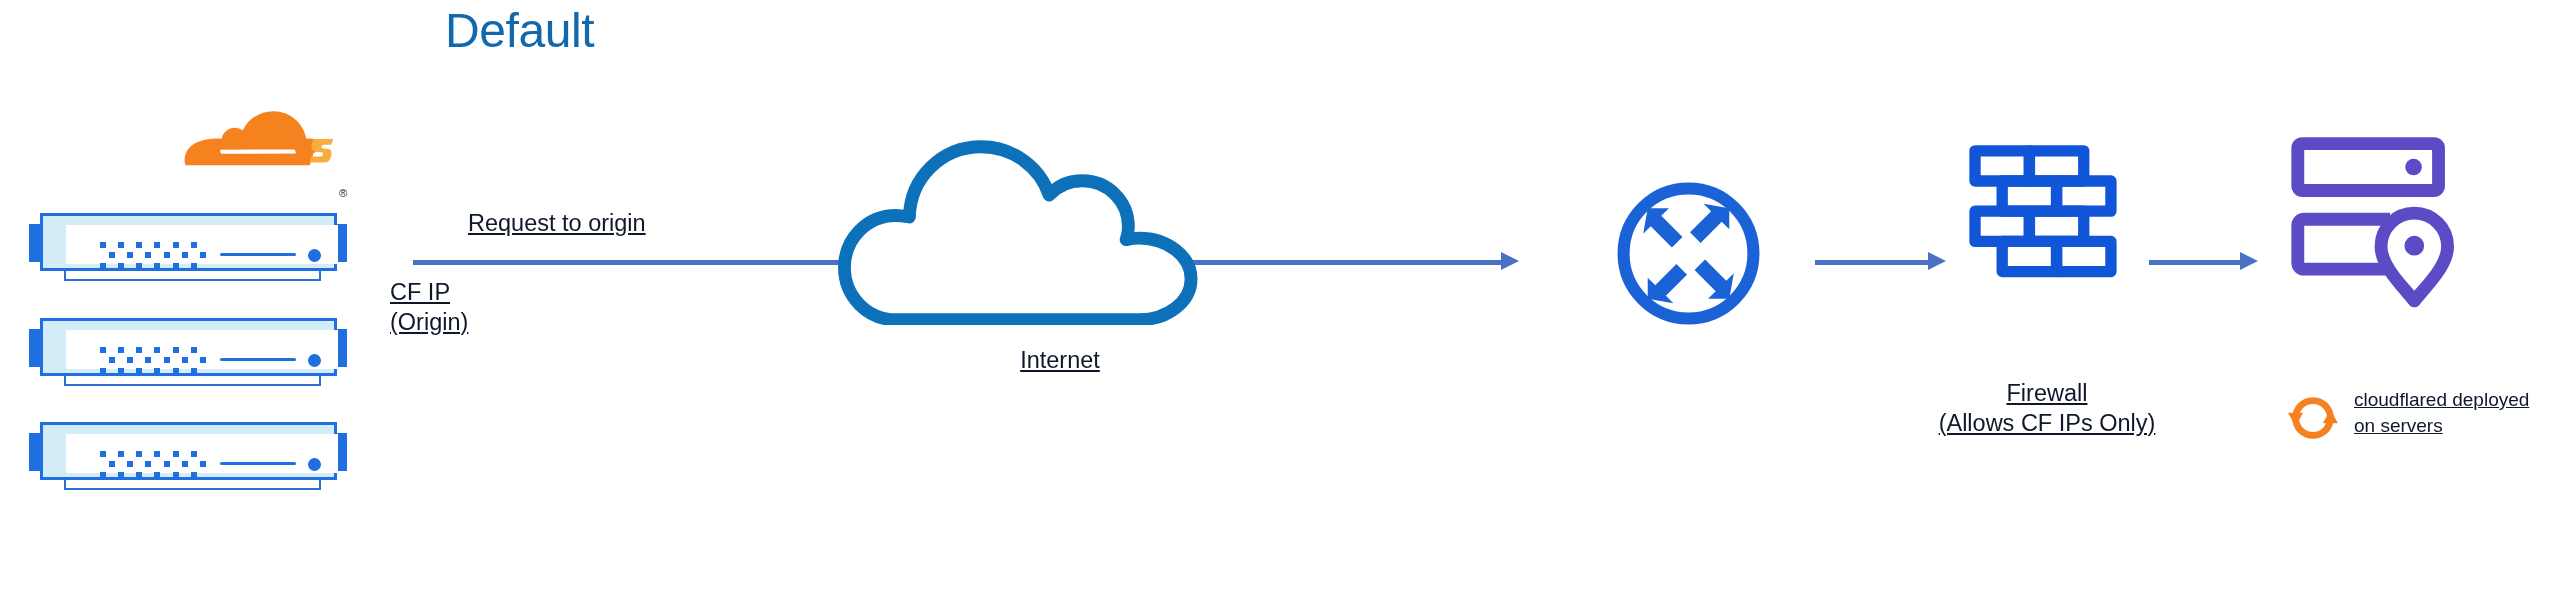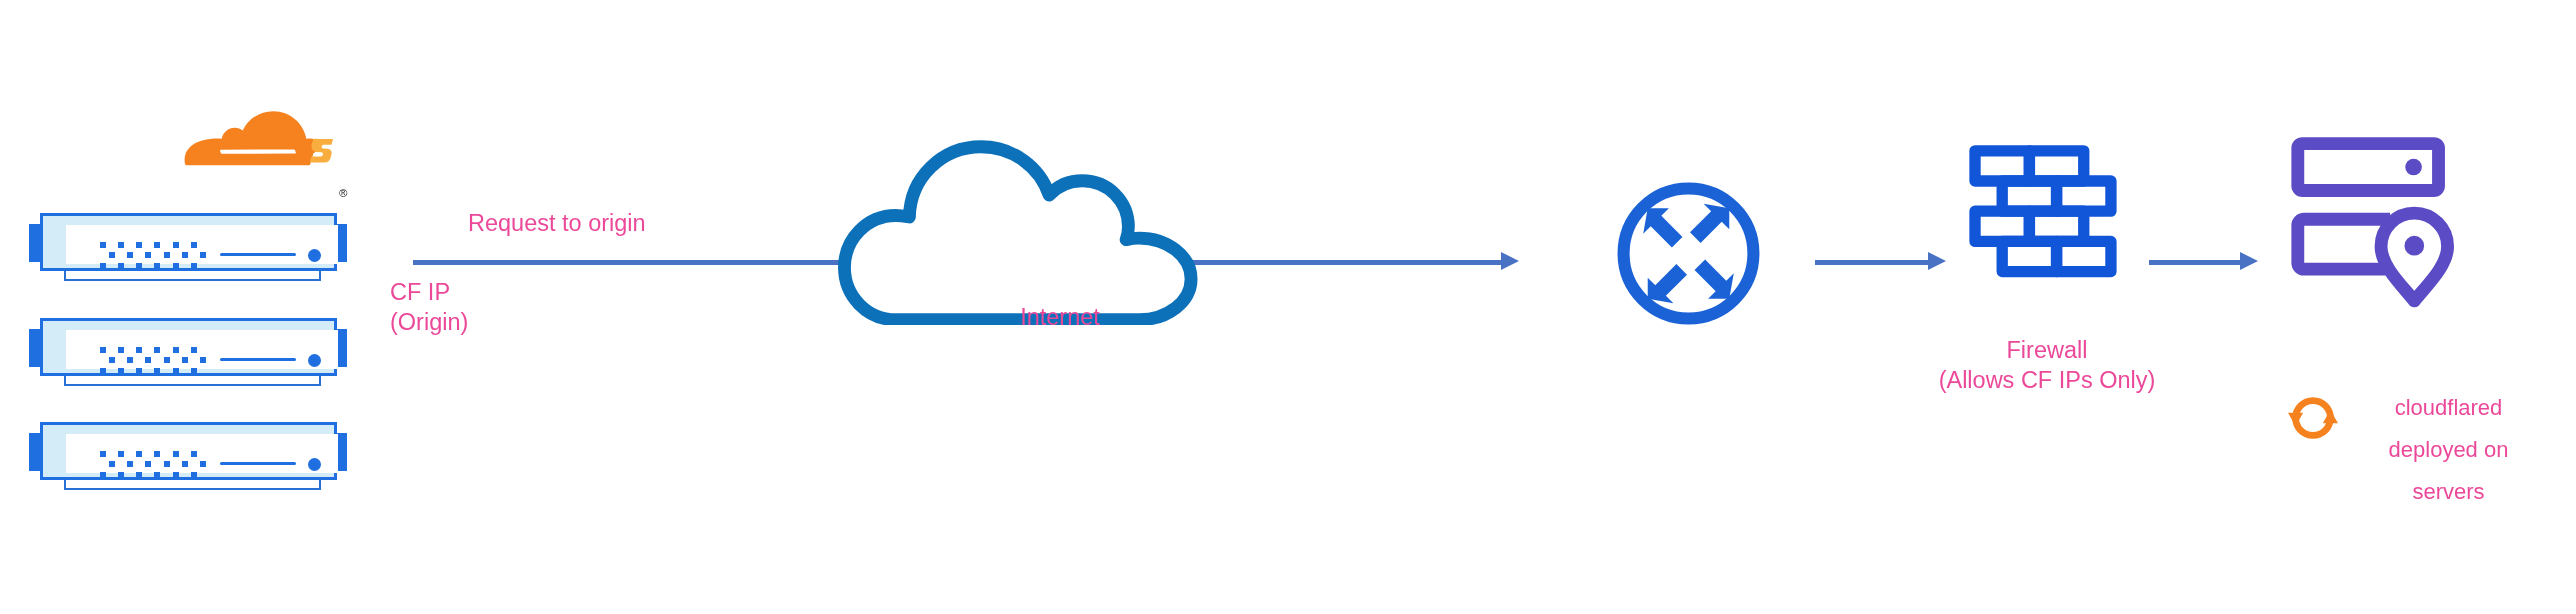--- a/index.html
+++ b/index.html
@@ -111,52 +111,54 @@
   }
   .flow-head {
     width: 0; height: 0;
     border-top: 9.8px solid transparent;
     border-bottom: 9.8px solid transparent;
     border-left: 18px solid #4a72c4;
   }
 
   
   .lbl {
-    color: #ec4899;
+    color: #0f172a;
     font-size: 23.5px;
     line-height: 29.5px;
     white-space: pre-line;
-  }
-  .lbl-center { text-align: center; }
+    text-decoration: underline;
+  }
+  .lbl-center { text-align: center; margin-top: 43px; }
 
   #label-request-to-origin { left: 468px; top: 209px; white-space: nowrap; }
   #label-cf-ip { left: 390px; top: 278px; }
   #label-internet { left: 969px; top: 303px; width: 182px; }
   #label-cpe { left: 1551px; top: 336px; width: 363px; }
   #label-firewall { left: 1888px; top: 336px; width: 318px; }
   #label-origin-server { left: 2278px; top: 336px; width: 272px; }
   #label-cloudflared {
     left: 2354px; top: 387px; width: 189px;
-    font-size: 22px; line-height: 42px; text-align: center;
+    font-size: 19px; line-height: 26px;
   }
 
   
   #internet-cloud { left: 832px; top: 106px; }
 
   
   #cpe-icon { left: 1613px; top: 178px; }
   #firewall-icon { left: 1968px; top: 144px; }
   #origin-server-icon { left: 2290px; top: 136px; }
   #cloudflared-icon { left: 2285px; top: 390px; }
 </style>
 </head>
 <body>
 
 <div id="stage">
 
+  <div class="abs" id="diagram-title">Default</div>
 
   <div class="abs" id="cloudflare-logo">
     <svg width="163" height="70" viewBox="0 0 215 92" style="position:absolute;left:141px;top:-3px;">
       <path d="M179 36c-1.5 0-3 .2-4.4.5C171 15.6 152.8 0 131 0c-17.8 0-33.2 10.4-40.4 25.5-2.9-2.2-6.5-3.5-10.4-3.5-8.6 0-15.8 6.2-17.3 14.4-1.4-.3-2.8-.4-4.2-.4C26.9 36 14 48.9 14 64.8c0 1.6.1 3.2.4 4.7.2 1.2 1.2 2 2.4 2h160.6c1.1 0 2.1-.7 2.4-1.7l2.5-8.6.9-3.1c.1-.4.2-.9.2-1.3 0-.3 0-.6-.1-.9 3-1.2 5.3-3.6 6.4-6.6.3-.9.5-1.9.5-2.9 0-5.8-4.7-10.4-10.2-10.4z" fill="#f6821f"></path>
       <path d="M186.4 36.3c-.6 0-1.3 0-1.9.1-.4 0-.8.3-.9.7l-1.9 6.6c-.8 2.8-.5 5.4 .9 7.3 1.3 1.8 3.5 2.8 6.2 3l5.4.3c.8 0 1.5.4 1.9 1 .4.7.5 1.5.3 2.3-.4 1.3-1.6 2.2-3 2.2l-11.2.2c-.6 0-1.1.4-1.3 1l-1.7 5.9c-.1.4.2.8.6.8h19.3c3.3 0 6.2-2.2 7.1-5.3l1.4-4.8c.6-2.2.4-4.2-.7-5.7-1-1.4-2.7-2.2-4.8-2.3l-5.4-.3c-.7 0-1.3-.4-1.7-.9-.3-.6-.4-1.3-.2-2 .4-1.2 1.4-2 2.7-2h9.2c.6 0 1.1-.4 1.3-1l1.7-5.9c.1-.4-.2-.8-.6-.8h-17.7z" fill="#faad3f"></path>
       <path d="M160 50.5l-98.5.3c-.6 0-1 .6-.8 1.1l1 3.3c.2.6.8 1 1.4 1l96.8-.3c.6 0 1-.6.8-1.1l-1-3.3c-.2-.6-.8-1-1.7-1z" fill="#ffffff"></path>
     </svg>
     <div id="cf-reg">®</div>
   </div>
 

